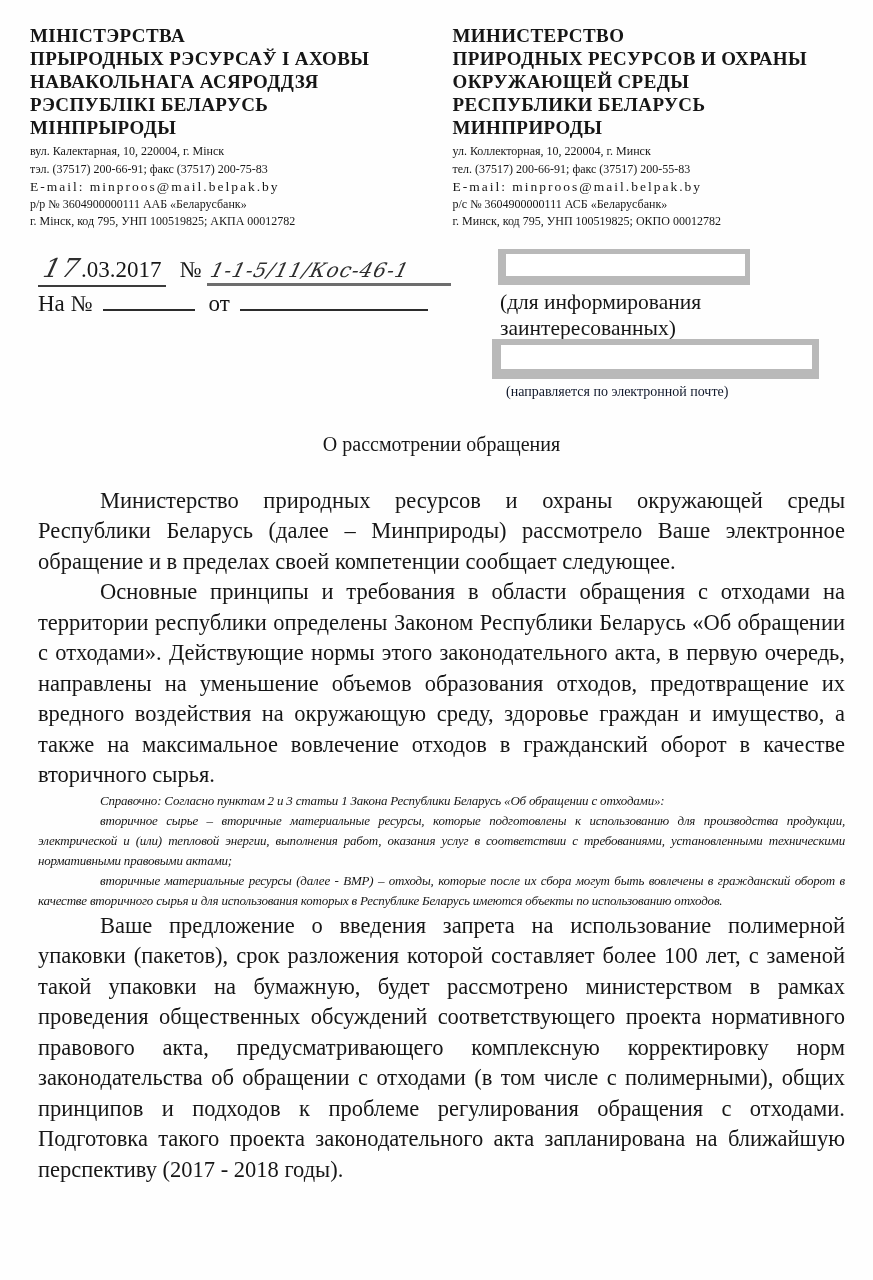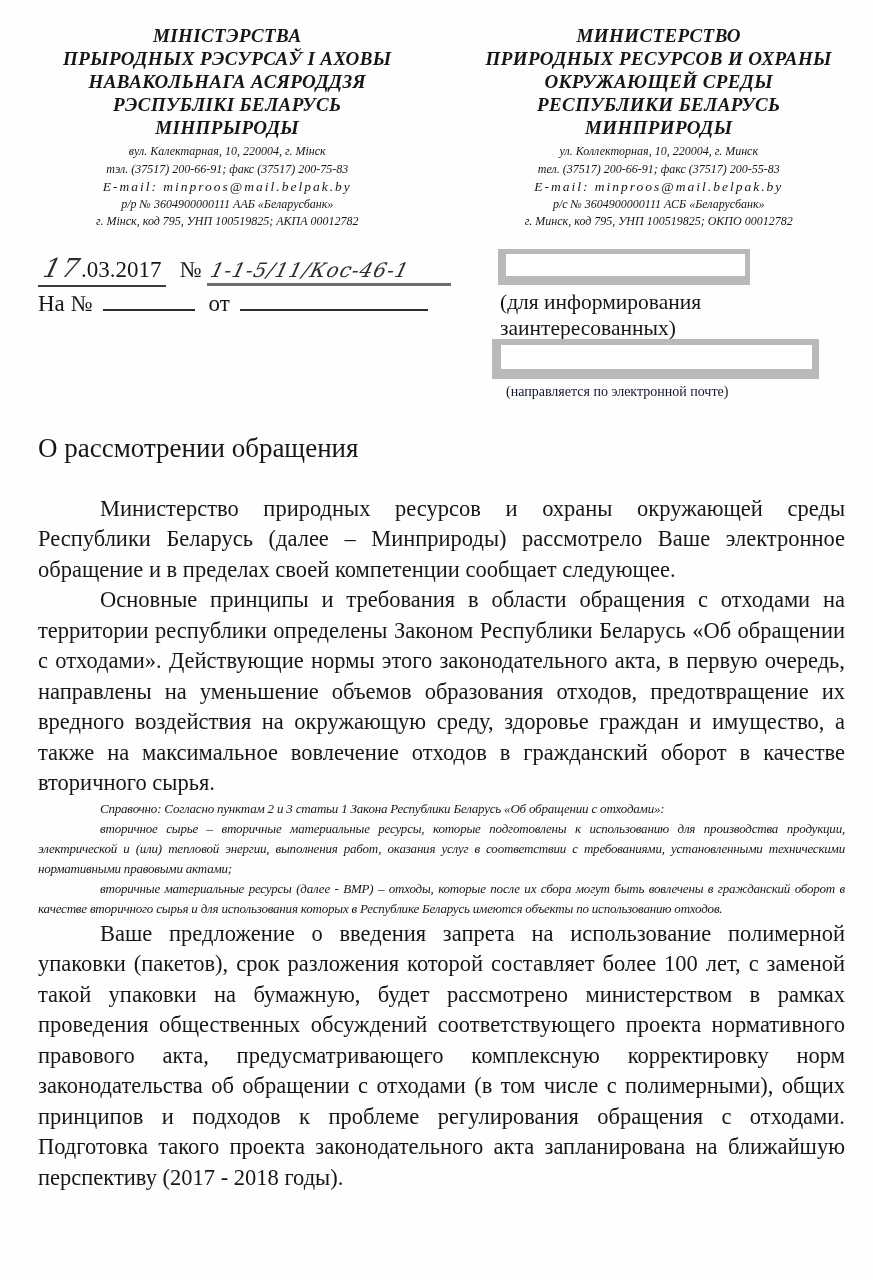--- a/index.html
+++ b/index.html
@@ -7,21 +7,21 @@
     position:relative;
     width:873px;height:1280px;
     margin:0 auto;
     background:#fefefe;
     font-family:"Liberation Serif","DejaVu Serif",serif;
     color:#161616;
     overflow:hidden;
   }
   
   .letterhead{display:flex;padding-top:24px;}
-  .lh-col{width:50%;text-align:center;font-style:italic;}
+  .lh-col{width:50%;text-align:left;}
   .lh-col.left{padding-left:30px;padding-right:12px;box-sizing:border-box;}
   .lh-col.right{padding-left:16px;padding-right:8px;box-sizing:border-box;}
   .lh-title div{
     font-weight:bold;font-size:19px;line-height:23px;letter-spacing:.4px;
   }
   .lh-addr{margin-top:4px;}
   .lh-addr div{font-size:12px;line-height:17.5px;}
   .lh-addr div.spaced{letter-spacing:2px;font-size:13.5px;}
   
   .ref-section{position:relative;height:172px;margin-top:14px;}
@@ -41,21 +41,21 @@
   .blank.b2{width:188px;margin-left:10px;}
   .redact{position:absolute;background:#b9b9b9;}
   .redact .inner{position:absolute;background:#fff;}
   .redact1{left:498px;top:4px;width:252px;height:36px;}
   .redact1 .inner{left:8px;top:5px;right:5px;bottom:9px;}
   .redact2{left:492px;top:94px;width:327px;height:40px;}
   .redact2 .inner{left:9px;top:6px;right:7px;bottom:10px;}
   .routing-note1{position:absolute;left:500px;top:44px;width:290px;font-size:21.5px;line-height:26px;}
   .routing-note2{position:absolute;left:506px;top:139px;font-size:14px;color:#0f172a;}
   
-  .subject{margin:16px 28px 0 38px;font-size:27px;}
+  .subject{margin:16px 28px 0 38px;font-size:20px;text-align:center;}
   .body-text{margin:30px 28px 0 38px;}
   .body-text p{
     margin:0;font-size:22.5px;line-height:30.5px;
     text-align:justify;text-indent:62px;text-align-last:left;
   }
   .body-text p.note{
     font-style:italic;font-size:13px;line-height:20px;letter-spacing:-.2px;
   }
 </style>
 </head>

